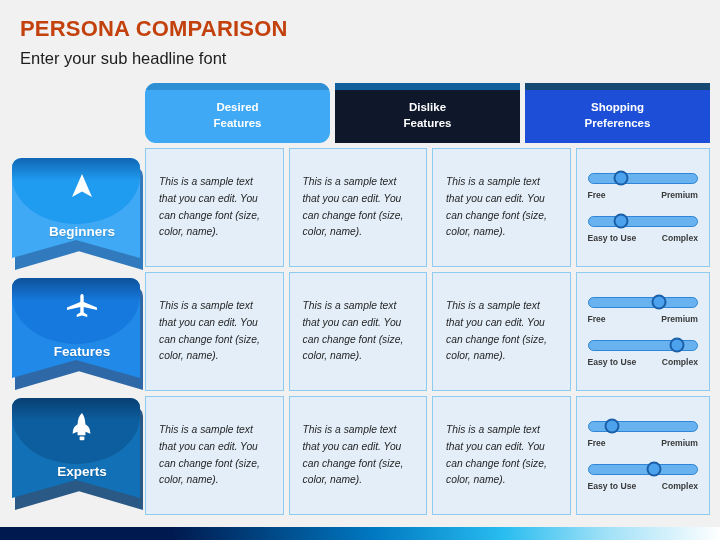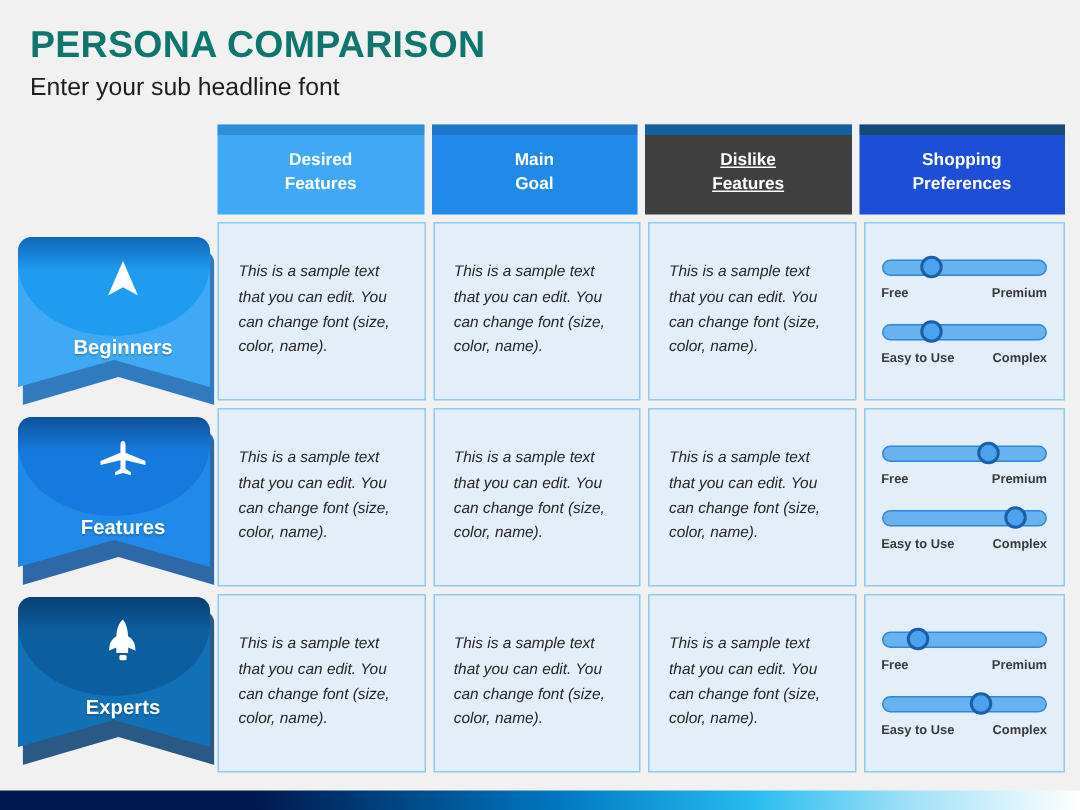--- a/index.html
+++ b/index.html
@@ -15,23 +15,23 @@
     background: #f1f1f1;
     font-family: "Liberation Sans", sans-serif;
     position: relative;
   }
 
   
   #slide-title {
     position: absolute;
     left: 20px;
     top: 16px;
-    font-size: 25px;
+    font-size: 22px;
     font-weight: bold;
-    color: #0f766e;
+    color: #c2410c;
     letter-spacing: 0.2px;
     white-space: nowrap;
   }
 
   #slide-subtitle {
     position: absolute;
     left: 20px;
     top: 49px;
     font-size: 16.5px;
     font-weight: normal;
@@ -278,35 +278,28 @@
       <div class="badge-icon"><svg width="26" height="30" viewBox="0 0 26 30">
           <path d="M13 1c2.1 2.6 3.2 6.6 3.4 11.2 2.4 1.4 4.1 3.4 4.6 6.4l.4 3.2-4.9-2.1-.1 3.6H8.6l-.1-3.6-4.9 2.1.4-3.2c.5-3 2.2-5 4.6-6.4C8.8 7.6 9.9 3.6 13 1z" fill="#ffffff"></path>
           <rect x="10.6" y="24.6" width="4.8" height="3.6" rx="1" fill="#ffffff"></rect>
         </svg></div>
       <div class="badge-label">Experts</div>
     </div>
   </div>
 
 <div id="comparison-table">
   <div class="col-headers">
-      <div class="col-header" style="background: rgb(63, 169, 245);">
+      <div class="col-header" style="background: rgb(63, 169, 245); border-radius: 11px;">
         <div class="cap" style="background: rgb(47, 143, 212);"></div>
         <div class="htext">
           <div>Desired</div>
           <div>Features</div>
         </div>
       </div>
-      <div class="col-header" style="background: rgb(33, 137, 232);">
-        <div class="cap" style="background: rgb(31, 118, 201);"></div>
-        <div class="htext">
-          <div>Main</div>
-          <div>Goal</div>
-        </div>
-      </div>
-      <div class="col-header" style="background: #404040; text-decoration: underline;">
+      <div class="col-header" style="background: #0f172a;">
         <div class="cap" style="background: rgb(17, 95, 156);"></div>
         <div class="htext">
           <div>Dislike</div>
           <div>Features</div>
         </div>
       </div>
       <div class="col-header" style="background: #1d4ed8;">
         <div class="cap" style="background: rgb(23, 74, 114);"></div>
         <div class="htext">
           <div>Shopping</div>

